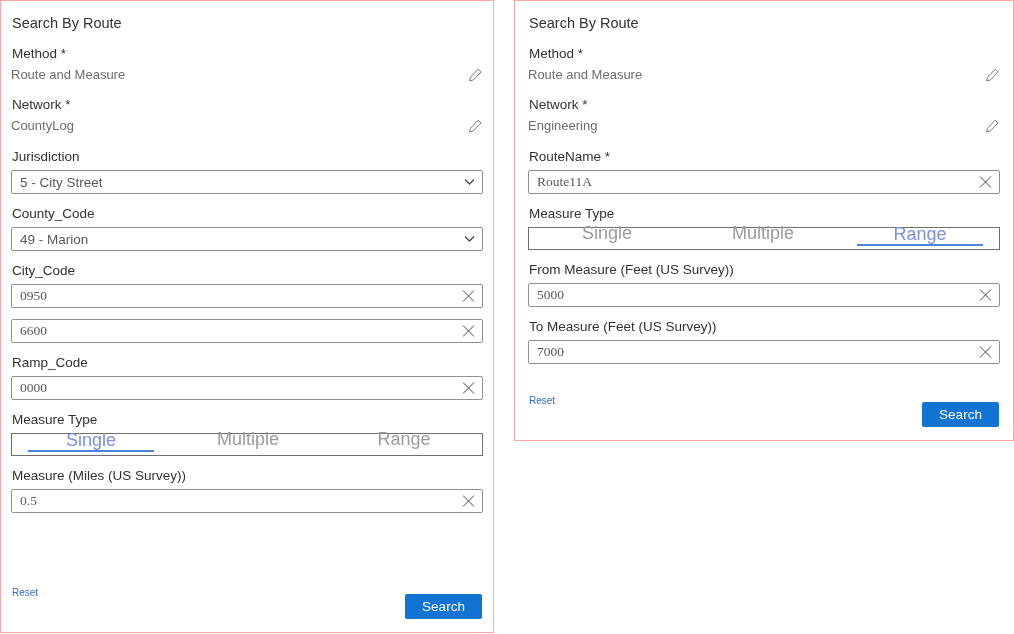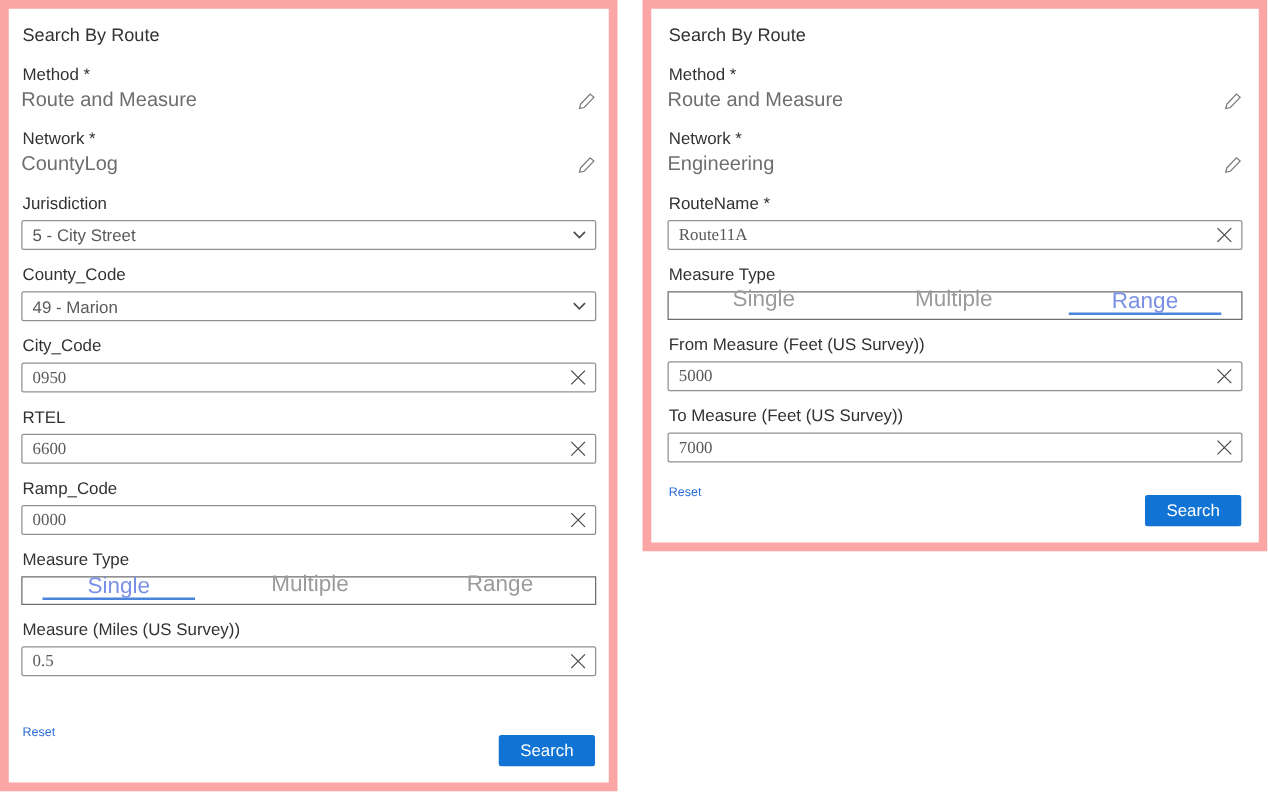--- a/index.html
+++ b/index.html
@@ -7,21 +7,21 @@
     width: 1014px; height: 634px;
     background: #ffffff;
     font-family: "Liberation Sans", "DejaVu Sans", sans-serif;
     position: relative;
     color: #323232;
     -webkit-font-smoothing: antialiased;
   }
   .panel {
     position: absolute;
     background: #ffffff;
-    border: 7px solid #fca5a5;
+    border: 1px solid #fca5a5;
     box-sizing: border-box;
   }
   .panel-left  { left: 0;    top: 0; width: 494px; height: 633px; padding: 13px 10px 12px 10px; }
   .panel-right { left: 514px; top: 0; width: 500px; height: 441px; padding: 13px 13px 12px 13px; }
 
   .title {
     font-size: 14.5px;
     line-height: 18px;
     margin: 0 0 0 1px;
     font-weight: 400;
@@ -34,21 +34,21 @@
     color: #323232;
     margin-left: 1px;
   }
   .ro-row {
     margin-top: 4px;
     display: flex;
     align-items: center;
     justify-content: space-between;
   }
   .ro-value {
-    font-size: 16px;
+    font-size: 13px;
     line-height: 17px;
     color: #6e6e6e;
   }
   .icon-btn {
     background: none; border: none; padding: 0; margin: 0;
     cursor: pointer; display: flex; align-items: center;
   }
   .field { margin-top: 11px; }
   .field .flabel { margin-bottom: 5px; }
   .control {
@@ -202,21 +202,20 @@
         <span>
           <svg width="13" height="13" viewBox="0 0 13 13">
               <path d="M1 1 L12 12 M12 1 L1 12" stroke="#4a4a4a" stroke-width="1"></path>
             </svg>
         </span>
       </button>
     </div>
   </div>
 
   <div class="field">
-    <div class="flabel">RTEL</div>
     <div class="control">
       <input type="text" value="6600" style="">
       <button class="icon-btn trailing-icon">
         <span>
           <svg width="13" height="13" viewBox="0 0 13 13">
               <path d="M1 1 L12 12 M12 1 L1 12" stroke="#4a4a4a" stroke-width="1"></path>
             </svg>
         </span>
       </button>
     </div>

